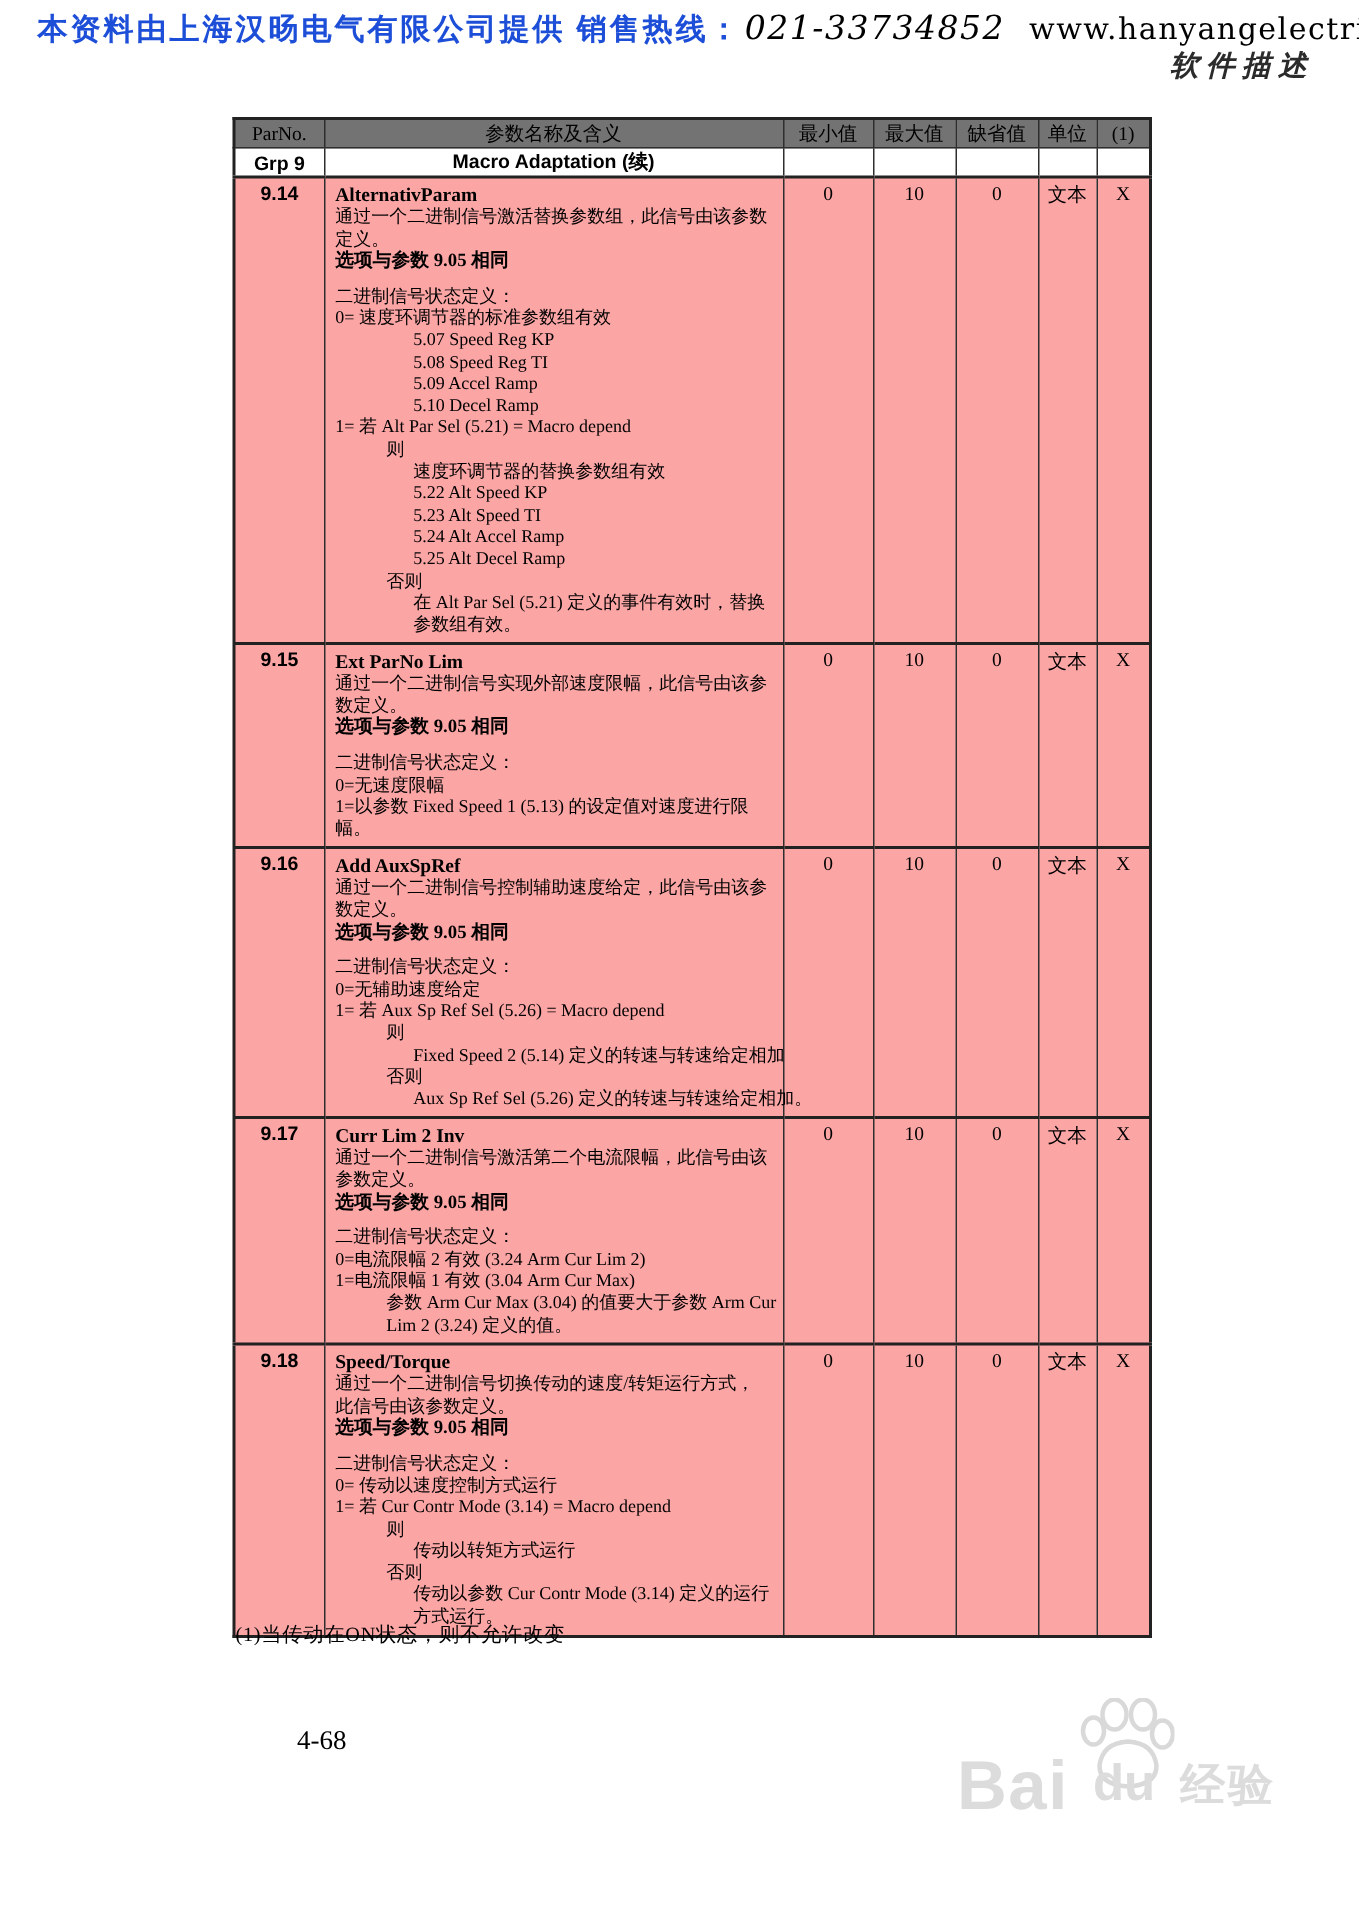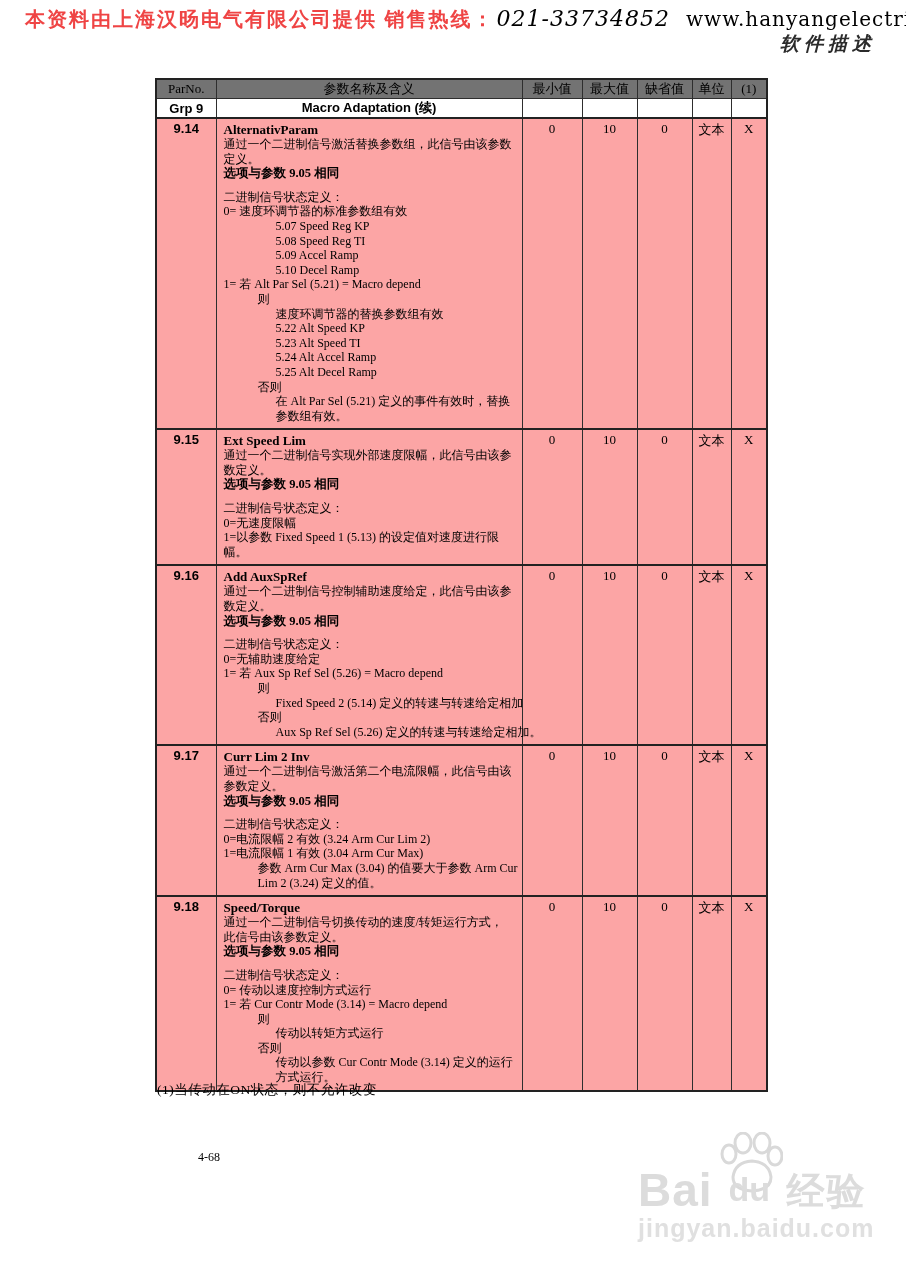--- a/index.html
+++ b/index.html
@@ -1,21 +1,21 @@
 <!DOCTYPE html>
 <html><head>
 <meta charset="utf-8">
 <style>
   * { margin:0; padding:0; box-sizing:border-box; }
   html,body { width:906px; height:1280px; background:#ffffff; }
   body { font-family:"Liberation Serif", serif; color:#000; position:relative; overflow:hidden; }
 
   
   .top-line { position:absolute; left:25px; top:6px; white-space:nowrap; }
-  .top-zh   { font-family:"Liberation Sans", sans-serif; font-weight:bold; font-size:20px; letter-spacing:2px; color:#ef4444; }
+  .top-zh   { font-family:"Liberation Sans", sans-serif; font-weight:bold; font-size:20px; letter-spacing:2px; color:#1d4ed8; }
   .top-phone{ font-family:"DejaVu Serif", serif; font-size:22px; letter-spacing:1px; margin-left:2px;font-style:italic; }
   .top-url  { font-family:"DejaVu Serif", serif; font-size:20px; letter-spacing:1px; margin-left:16px; }
   .subtitle { position:absolute; right:30px; top:31px; font-family:"Liberation Serif", serif;
               font-style:italic; font-weight:bold; font-size:19px; letter-spacing:5px; color:#2b2b2b; }
 
   
   table.params { position:absolute; left:155px; top:78px; width:611px;
                  border-collapse:collapse; table-layout:fixed; background:#fff;
                  border:2px solid #222; }
   table.params th, table.params td { border:1px solid #2e2e2e; }
@@ -30,31 +30,31 @@
   tr.param td.val { text-align:center; font-size:13px; padding-top:2px; }
   .ptitle { font-weight:bold; font-size:13px; line-height:15px; white-space:nowrap; }
   .ln { white-space:nowrap; }
   .ln.i1 { padding-left:34px; }
   .ln.i2 { padding-left:52px; }
   .ln.b  { font-weight:bold; font-size:12.5px; }
   .ln.gap{ margin-top:9px; }
 
   
   .footnote { position:absolute; left:157px; top:1081px; font-size:13.5px; letter-spacing:0.5px; }
-  .pagenum  { position:absolute; left:198px; top:1150px; font-size:12px; }
+  .pagenum  { position:absolute; left:198px; top:1150px; font-size:18px; }
 
   
   .watermark { position:absolute; left:638px; top:1146px; width:240px;
                font-family:"Liberation Sans", sans-serif; font-weight:bold; color:#dcdcdc; }
   .wm-l1 { display:flex; align-items:flex-end; height:66px; }
   .wm-bai { font-size:46px; line-height:44px; letter-spacing:1px; }
   .wm-du  { position:relative; margin-left:4px; width:64px; height:66px; }
   .wm-du .paw { position:absolute; left:-2px; top:-14px; }
   .wm-du .du-txt { position:absolute; left:12px; top:24px; font-size:34px; }
-  .wm-cn  { font-size:38px; line-height:42px; margin-left:6px; letter-spacing:2px; }
+  .wm-cn  { font-size:30px; line-height:42px; margin-left:6px; letter-spacing:2px; }
   .wm-l2  { font-size:25px; letter-spacing:1px; margin-top:2px; color:#e0e0e0; }
 </style>
 </head>
 <body>
 
 <div class="top-line">
   <span class="top-zh">本资料由上海汉旸电气有限公司提供 销售热线：</span><span class="top-phone">021-33734852</span><span class="top-url">www.hanyangelectric.com</span>
 </div>
 <div class="subtitle">软件描述</div>
 
@@ -115,21 +115,21 @@
         </td>
         <td class="val">0</td>
         <td class="val">10</td>
         <td class="val">0</td>
         <td class="val">文本</td>
         <td class="val">X</td>
       </tr>
       <tr class="param">
         <td class="parno">9.15</td>
         <td class="content">
-          <div class="ptitle">Ext Speed Lim</div>
+          <div class="ptitle">Ext ParNo Lim</div>
           <div class="ln i0">通过一个二进制信号实现外部速度限幅，此信号由该参</div>
           <div class="ln i0">数定义。</div>
           <div class="ln i0 b">选项与参数 9.05 相同</div>
           <div class="ln i0 gap">二进制信号状态定义：</div>
           <div class="ln i0">0=无速度限幅</div>
           <div class="ln i0">1=以参数 Fixed Speed 1 (5.13) 的设定值对速度进行限</div>
           <div class="ln i0">幅。</div>
         </td>
         <td class="val">0</td>
         <td class="val">10</td>
@@ -213,14 +213,13 @@
         <ellipse cx="14" cy="22" rx="7" ry="9" fill="#ffffff" stroke="#d9d9d9" stroke-width="3"></ellipse>
         <ellipse cx="28" cy="11" rx="8" ry="10" fill="#ffffff" stroke="#d9d9d9" stroke-width="3"></ellipse>
         <ellipse cx="47" cy="11" rx="8" ry="10" fill="#ffffff" stroke="#d9d9d9" stroke-width="3"></ellipse>
         <ellipse cx="60" cy="24" rx="7" ry="9" fill="#ffffff" stroke="#d9d9d9" stroke-width="3"></ellipse>
         <path d="M18 45 Q20 30 37 29 Q54 30 56 45 Q56 58 37 59 Q18 58 18 45 Z" fill="#ffffff" stroke="#d9d9d9" stroke-width="3"></path>
       </svg>
       <span class="du-txt">du</span>
     </span>
     <span class="wm-cn">经验</span>
   </div>
-  <div class="wm-l2">jingyan.baidu.com</div>
 </div>
 
 </body></html>

